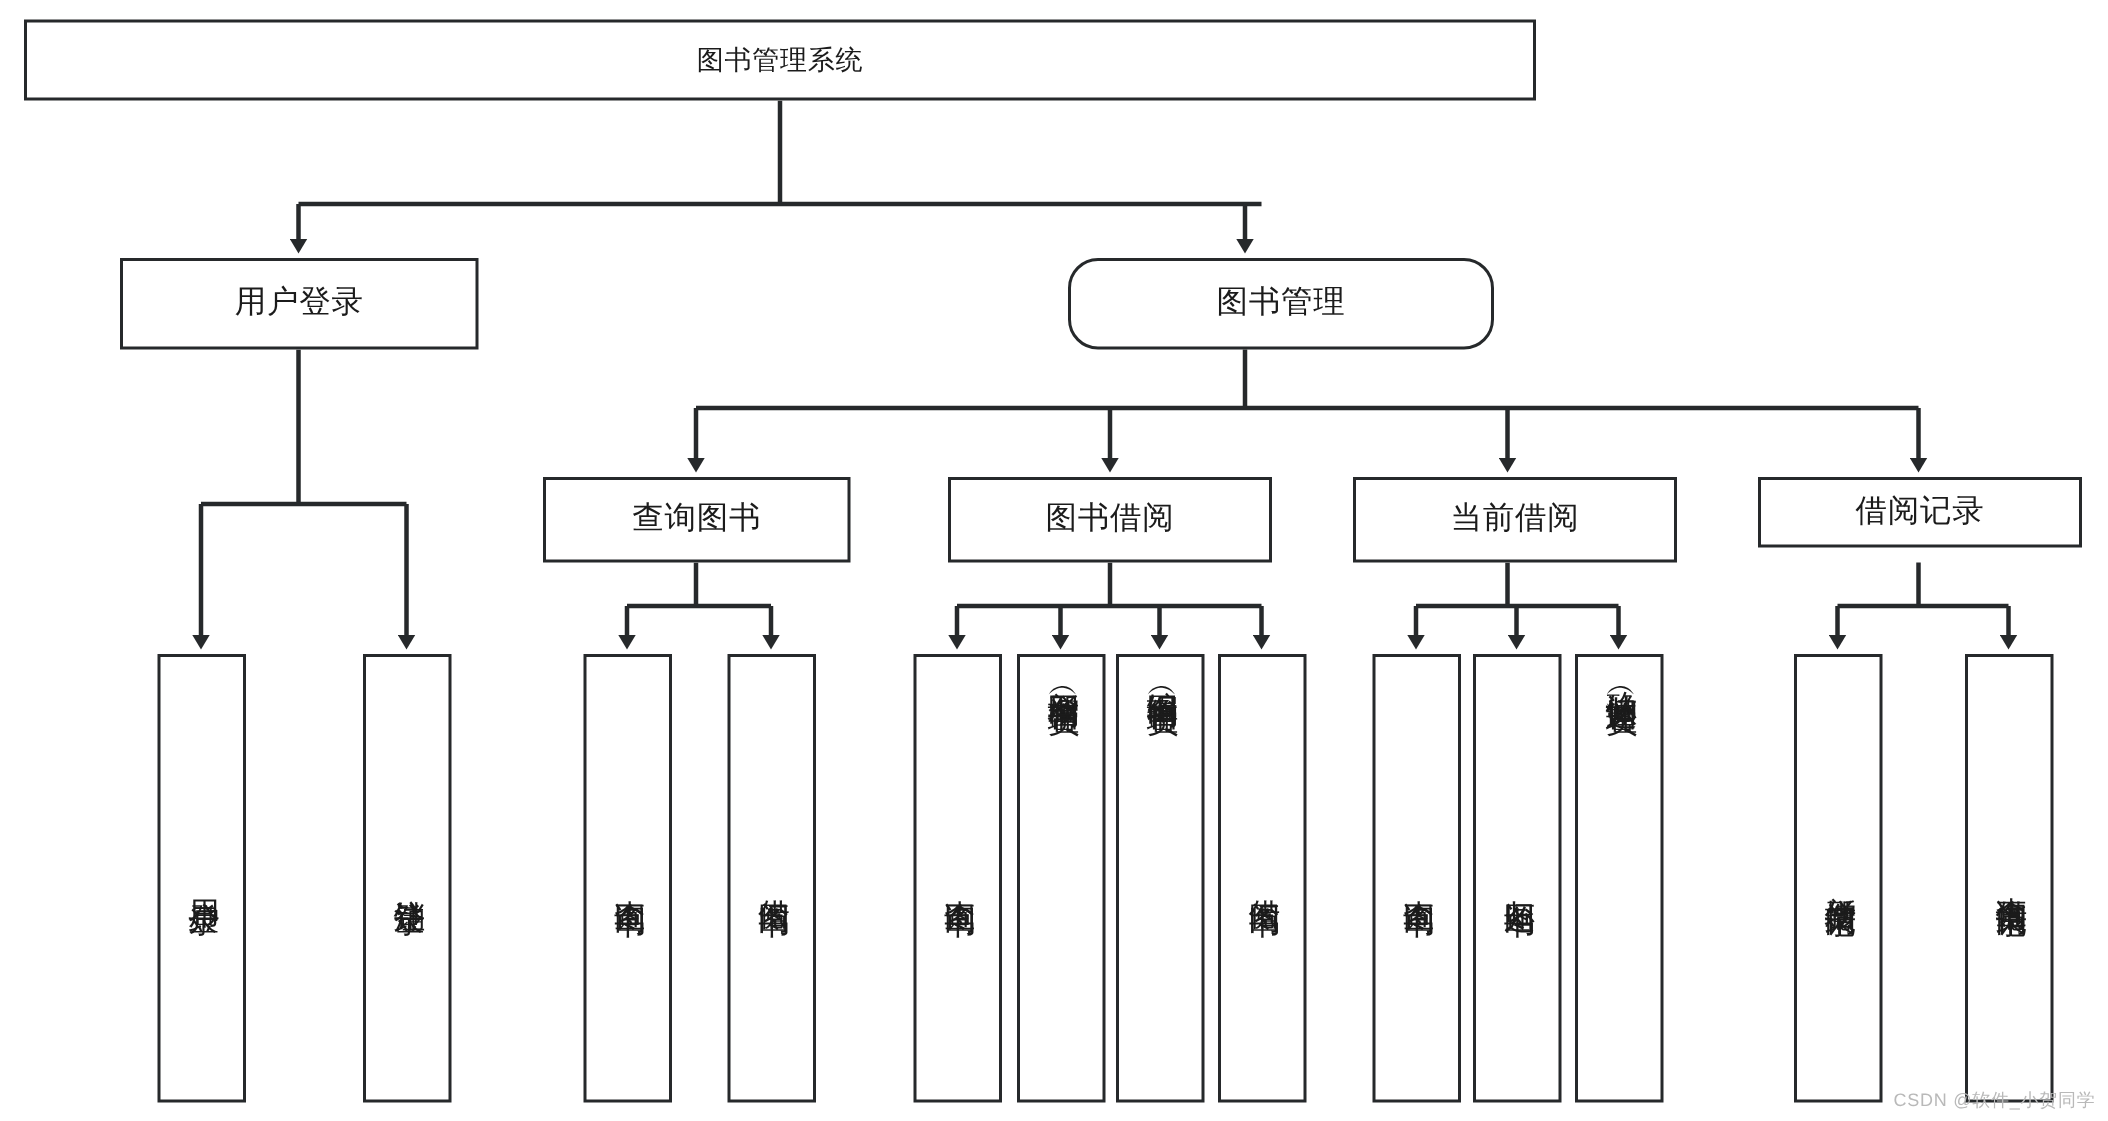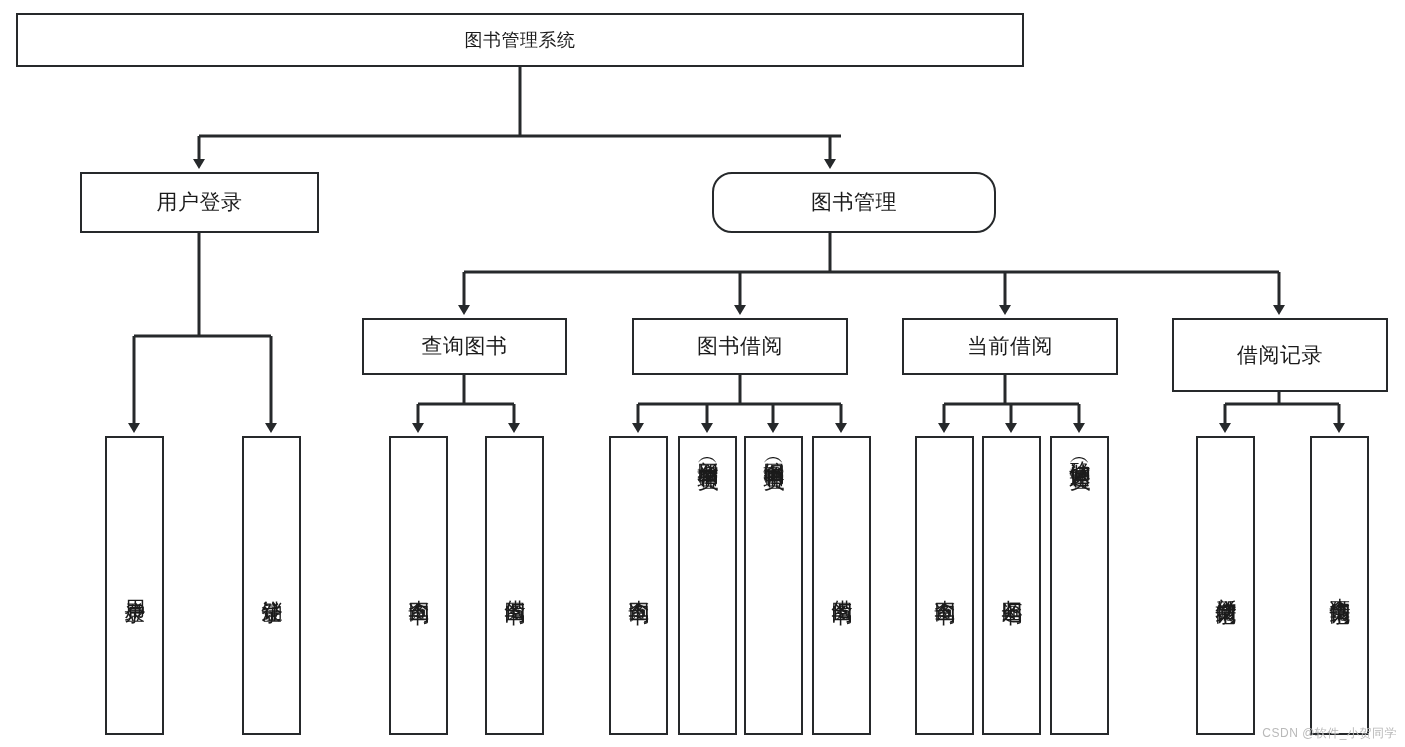--- a/index.html
+++ b/index.html
@@ -140,21 +140,21 @@
 
   <div class="node" style="left:362px; top:318px; width:205px; height:57px;">
     <span class="node-label">查询图书</span>
   </div>
   <div class="node" style="left:632px; top:318px; width:216px; height:57px;justify-content:center;">
     <span class="node-label">图书借阅</span>
   </div>
   <div class="node" style="left:902px; top:318px; width:216px; height:57px;">
     <span class="node-label">当前借阅</span>
   </div>
-  <div class="node" style="left:1172px; top:318px; width:216px; height:74px;">
+  <div class="node" style="left:1172px; top:318px; width:216px; height:47px;">
     <span class="node-label">借阅记录</span>
   </div>
 
   <div class="node leaf" style="left:105px; top:436px; width:59px; height:299px;">
     <span class="node-label">用户登录</span>
   </div>
   <div class="node leaf" style="left:242px; top:436px; width:59px; height:299px;">
     <span class="node-label">注销登录</span>
   </div>
 

